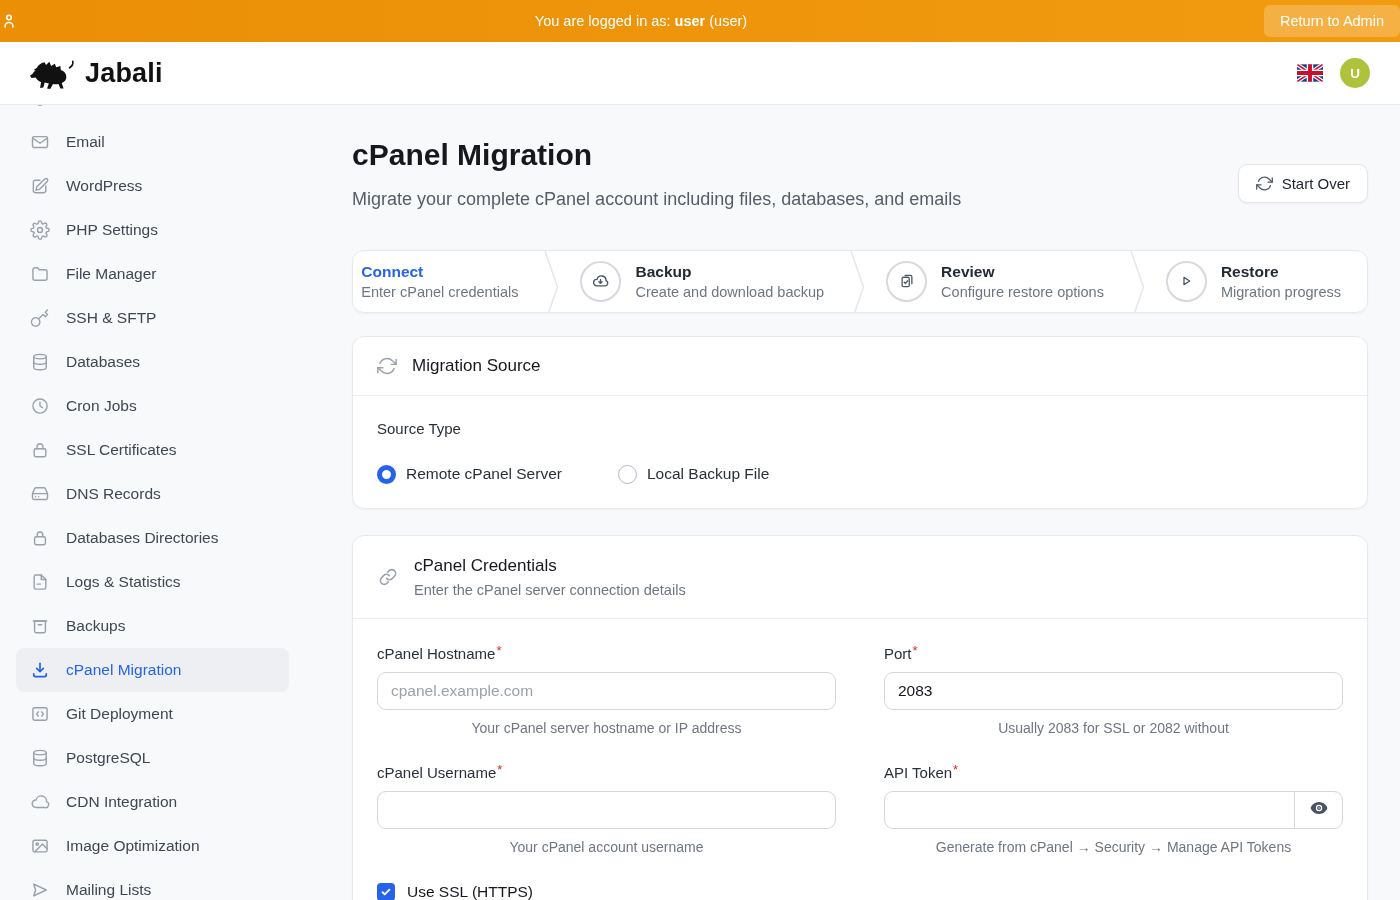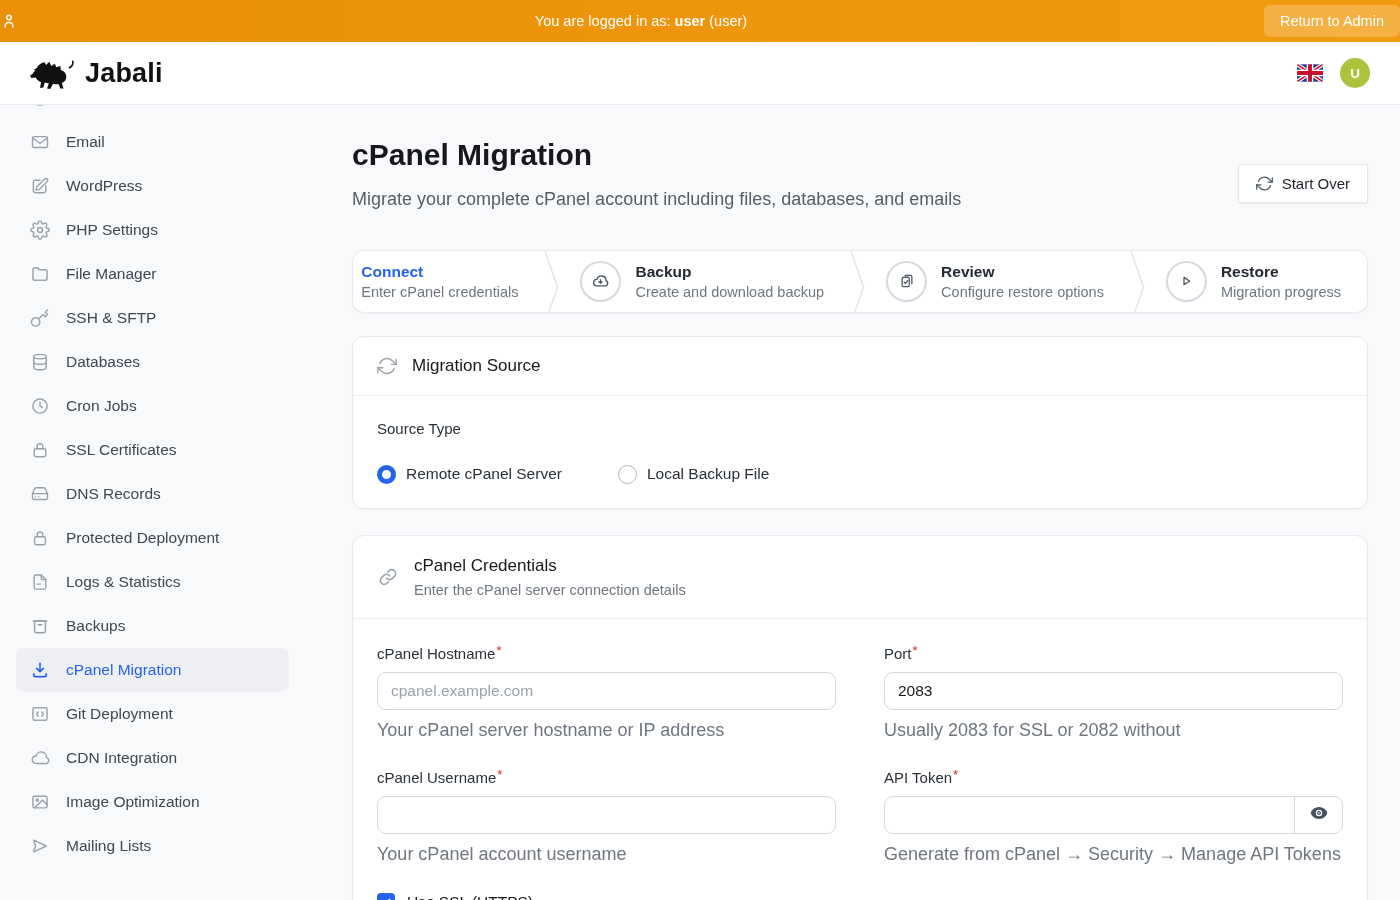--- a/index.html
+++ b/index.html
@@ -29,21 +29,21 @@
   .side-item .si { color:#9AA1AC; width:20px; height:20px; flex:none; }
   .side-item.partial { margin-top:-44px; }
   .side-item.active { background:#EDEFF2; color:#2563EB; }
   .side-item.active .si { color:#2563EB; }
 
   .main { flex:1; min-width:0; padding:0 32px 0 47px; }
 
   .page-head { display:flex; justify-content:space-between; align-items:flex-start; margin-top:33px; }
   h1.page-title { font-size:30px; font-weight:700; color:#16181D; }
   .page-sub { margin-top:14px; font-size:18px; line-height:1.55; color:#555D68; max-width:630px; }
-  .ghost-btn { margin-top:26px; display:flex; align-items:center; gap:9px; background:#fff; border:1px solid #E3E5E9; border-radius:0; padding:10px 17px; font-size:15px; color:#1F242C; font-family:inherit; cursor:pointer; box-shadow:0 1px 2px rgba(16,24,40,.05); white-space:nowrap; }
+  .ghost-btn { margin-top:26px; display:flex; align-items:center; gap:9px; background:#fff; border:1px solid #E3E5E9; border-radius:9px; padding:10px 17px; font-size:15px; color:#1F242C; font-family:inherit; cursor:pointer; box-shadow:0 1px 2px rgba(16,24,40,.05); white-space:nowrap; }
   .ghost-btn .si { color:#4B5563; }
 
   
   .stepper { margin-top:36px; background:#fff; border:1px solid #E7E9EC; border-radius:12px; height:63px; display:flex; overflow:hidden; box-shadow:0 1px 2px rgba(16,24,40,.04);justify-content:flex-end; }
   .step { flex:none; display:flex; align-items:center; gap:14px; padding:0 26px 0 21px; white-space:nowrap; }
   .step-circle { width:41px; height:41px; flex:none; border-radius:50%; border:2px solid #D5D8DE; color:#4B5563; display:flex; align-items:center; justify-content:center; }
   .step-title { font-size:15.5px; font-weight:600; color:#242A33; }
   .step-sub { font-size:14.5px; color:#6F7681; margin-top:3px; }
   .step.active .step-circle { border-color:#2563EB; color:#2563EB; }
   .step.active .step-title { color:#2563EB; }
@@ -64,21 +64,21 @@
   .radio { width:19px; height:19px; border-radius:50%; background:#fff; border:1.5px solid #B4BAC3; flex:none; cursor:pointer; }
   .radio.checked { border:5.5px solid #2563EB; }
   .radio-label { font-size:15.5px; color:#2A3039; }
 
   .cred-card { margin-top:26px; }
   .form-grid { display:grid; grid-template-columns:1fr 1fr; column-gap:48px; row-gap:26px; }
   .f-label { margin-bottom:10px; }
   .req { color:#DC2626; font-size:13px; vertical-align:4px; margin-left:1px; }
   input.txt { width:100%; height:38px; border:1px solid #D3D7DE; border-radius:9px; padding:0 13px; font-size:15.5px; color:#16181D; background:#fff; font-family:inherit; outline:none; }
   input.txt::placeholder { color:#9AA1AC; }
-  .f-help { font-size:18px; color:#6F7681; margin-top:10px; }
+  .f-help { font-size:14px; color:#6F7681; margin-top:10px;text-align:center; }
   .input-wrap { position:relative; }
   .eye-btn { position:absolute; top:0; right:0; width:49px; height:38px; border:none; border-left:1px solid #D3D7DE; background:transparent; border-radius:0 9px 9px 0; display:flex; align-items:center; justify-content:center; cursor:pointer; }
   .check-row { display:flex; align-items:center; gap:12px; margin-top:28px; }
   .checkbox { width:18px; height:18px; border-radius:4px; background:#2563EB; display:flex; align-items:center; justify-content:center; cursor:pointer; flex:none; }
   .check-label { font-size:15.5px; color:#16181D; }
 </style>
 </head>
 <body>
 
 <div class="topbar">
@@ -225,21 +225,21 @@
       <span>DNS Records</span>
     </div>
 
     <div class="side-item">
       <span class="si">
           <svg class="ic" width="20" height="20" viewBox="0 0 24 24">
             <rect x="5.5" y="10.5" width="13" height="9.5" rx="2"></rect>
             <path d="M8.7 10.5V8a3.3 3.3 0 0 1 6.6 0v2.5"></path>
           </svg>
         </span>
-      <span>Protected Deployment</span>
+      <span>Databases Directories</span>
     </div>
 
     <div class="side-item">
       <span class="si">
           <svg class="ic" width="20" height="20" viewBox="0 0 24 24">
             <path d="M13.5 3.5H7a2 2 0 0 0-2 2v13a2 2 0 0 0 2 2h10a2 2 0 0 0 2-2V9z"></path>
             <path d="M13.5 3.5V9H19"></path>
             <path d="M8.5 14.5h4"></path>
           </svg>
         </span>
@@ -271,20 +271,30 @@
     <div class="side-item">
       <span class="si">
           <svg class="ic" width="20" height="20" viewBox="0 0 24 24">
             <rect x="3.5" y="4.5" width="17" height="15" rx="2"></rect>
             <path d="M10 9.5 8 12l2 2.5M14 9.5l2 2.5-2 2.5"></path>
           </svg>
         </span>
       <span>Git Deployment</span>
     </div>
 
+    <div class="side-item">
+      <span class="si">
+          <svg class="ic" width="20" height="20" viewBox="0 0 24 24">
+            <ellipse cx="12" cy="5.5" rx="7.5" ry="2.7"></ellipse>
+            <path d="M4.5 5.5V12c0 1.5 3.35 2.7 7.5 2.7s7.5-1.2 7.5-2.7V5.5"></path>
+            <path d="M4.5 12v6.5c0 1.5 3.35 2.7 7.5 2.7s7.5-1.2 7.5-2.7V12"></path>
+          </svg>
+        </span>
+      <span>PostgreSQL</span>
+    </div>
 
     <div class="side-item">
       <span class="si">
           <svg class="ic" width="20" height="20" viewBox="0 0 24 24">
             <path d="M17.5 18.5H7a4.5 4.5 0 1 1 .4-8.99A6.3 6.3 0 0 1 19.8 11.5a3.6 3.6 0 0 1-2.3 7z"></path>
           </svg>
         </span>
       <span>CDN Integration</span>
     </div>
 

